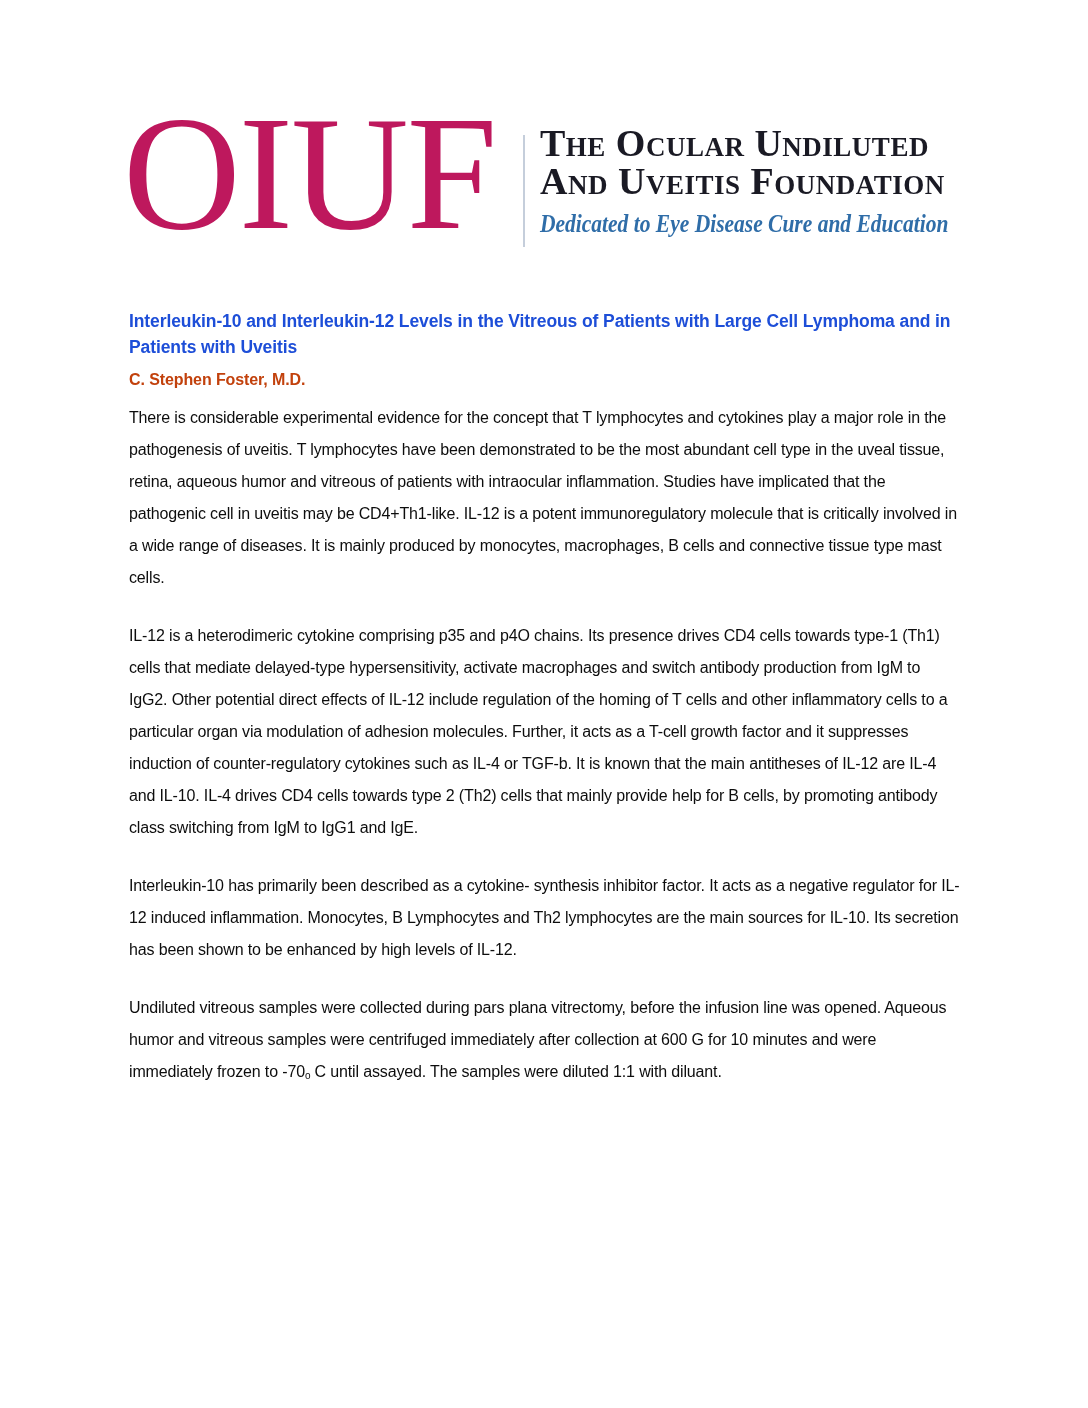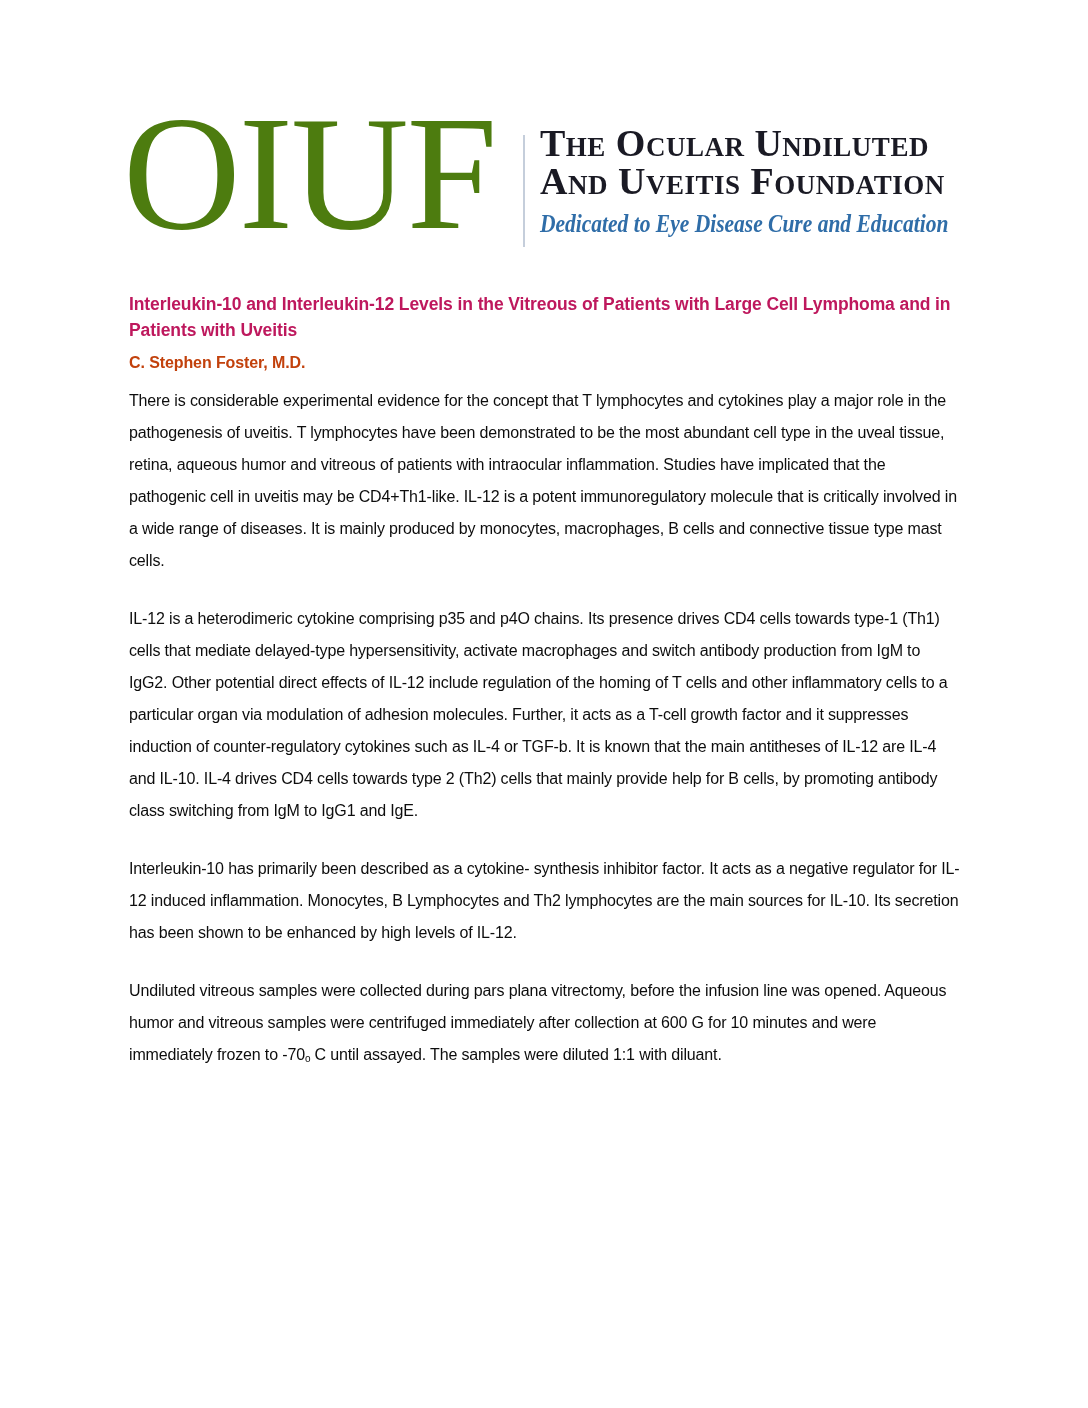--- a/index.html
+++ b/index.html
@@ -31,21 +31,21 @@
   }
   .monogram {
     position: absolute;
     left: -6px;
     top: -36px;
     font-family: "Liberation Serif", serif;
     font-size: 163px;
     line-height: 1;
     font-weight: 400;
     letter-spacing: -2px;
-    color: #4d7c0f;
+    color: #be185d;
     white-space: nowrap;
   }
   .logo-divider {
     position: absolute;
     left: 394px;
     top: 7px;
     width: 2px;
     height: 112px;
     background: #c5cedb;
   }
@@ -72,25 +72,25 @@
     font-weight: 600;
     font-size: 25px;
     line-height: 30px;
     color: #2f6da8;
     white-space: nowrap;
     transform: scaleX(0.86);
     transform-origin: left top;
   }
   
   .article-title {
-    margin-top: 39px;
+    margin-top: 56px;
     font-size: 17.5px;
     font-weight: bold;
     line-height: 26px;
-    color: #be185d;
+    color: #1d4ed8;
     letter-spacing: -0.1px;
   }
   .article-author {
     margin-top: 11px;
     font-size: 16px;
     font-weight: bold;
     color: #c2410c;
     letter-spacing: -0.1px;
   }
   .body-text p {

